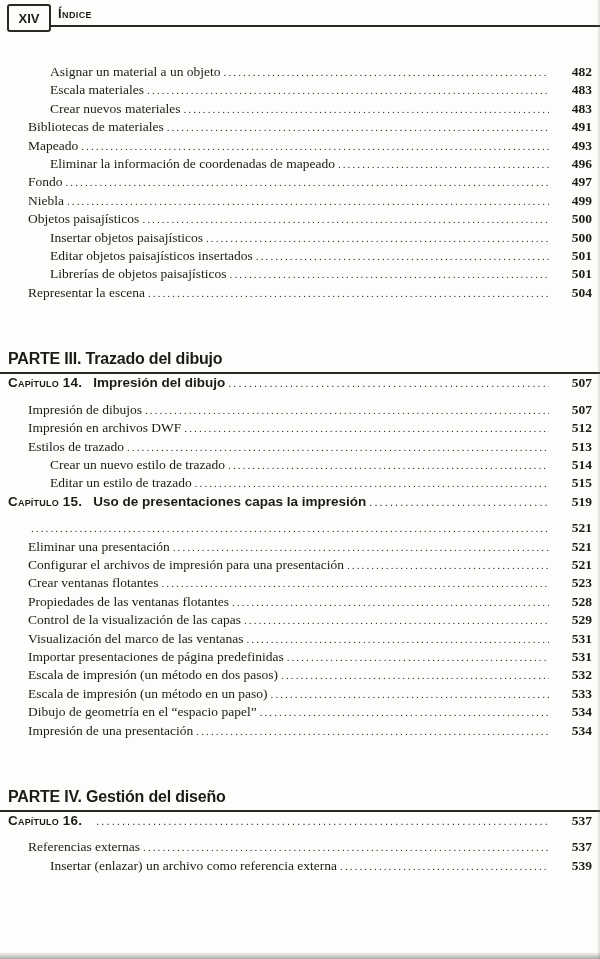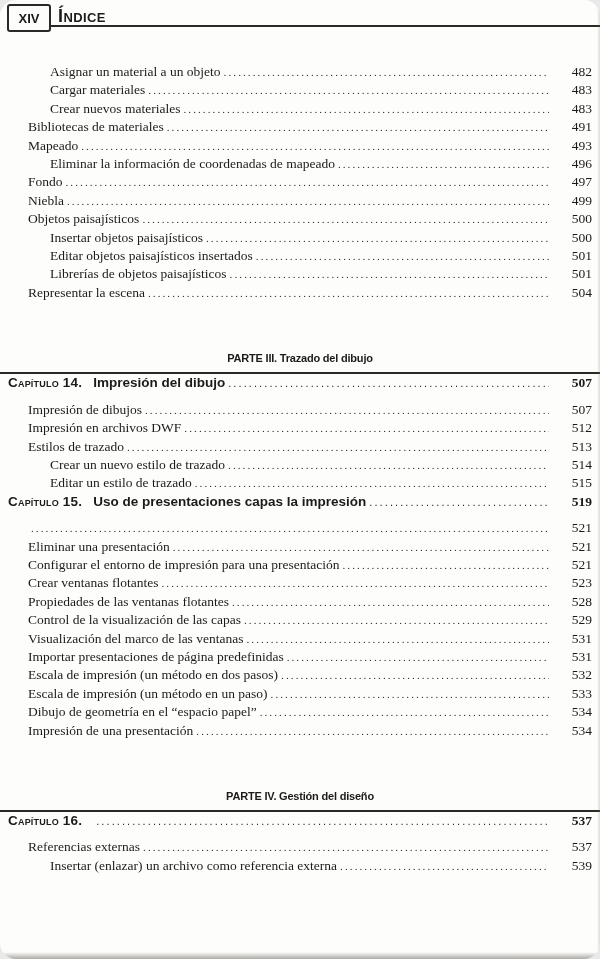--- a/index.html
+++ b/index.html
@@ -7,21 +7,20 @@
     width: 600px; height: 959px;
     background: #e9e9e7;
     font-family: "Liberation Serif", serif;
   }
   .page {
     position: relative;
     width: 600px; height: 959px;
     background: #fdfdfb;
     color: #1d1b18;
     overflow: hidden;
-    border-radius: 16px;
   }
 
   
   .header { position: absolute; top: 0; left: 0; right: 0; height: 40px; }
   .header-rule {
     position: absolute; top: 25px; left: 46px; right: 0;
     height: 2px; background: #2b2926;
   }
   .page-num-box {
     position: absolute; top: 4px; left: 7px;
@@ -29,47 +28,46 @@
     border: 2px solid #2b2926; border-radius: 3px;
     background: #fdfdfb; z-index: 2;
     display: flex; align-items: center; justify-content: center;
     font-family: "Liberation Sans", sans-serif;
     font-weight: bold; font-size: 13px;
   }
   .header-title {
     position: absolute; left: 58px; top: 6px;
     font-family: "Liberation Sans", sans-serif;
     font-weight: bold; font-variant: small-caps;
-    font-size: 18px; letter-spacing: 0.4px;
+    font-size: 13px; letter-spacing: 0.4px;
   }
 
   
   .toc { position: absolute; top: 63px; left: 8px; right: 8px; }
 
   .row {
     display: flex; align-items: baseline;
     font-size: 13.5px; line-height: 17.4px;
     white-space: nowrap;
   }
   .row .label { flex: 0 0 auto; text-align: right; }
   .row .dots {
     flex: 1 1 auto; overflow: hidden; white-space: nowrap;
     font-size: 11px; letter-spacing: 2.1px;
     margin: 0 13px 0 3px; color: #2b2926;
   }
-  .row .pg { flex: 0 0 auto; min-width: 30px; text-align: right; }
+  .row .pg { flex: 0 0 auto; min-width: 30px; text-align: right; font-weight: bold; }
 
   .lvl1 { padding-left: 20px; }
   .lvl2 { padding-left: 42px; }
 
   .part {
     margin-top: 47px;
-    text-align: center;
-    font-family: "Liberation Sans", sans-serif;
-    font-weight: bold; font-size: 11px; line-height: 19px;
+    font-family: "Liberation Sans", sans-serif;
+    font-weight: bold; font-size: 16px; line-height: 19px;
     letter-spacing: -0.2px;
   }
   .part-rule { height: 2px; background: #2b2926; margin: 4px -8px 0 -8px; }
 
   .chapter {
     margin-bottom: 8px;
     font-family: "Liberation Sans", sans-serif;
     font-weight: bold; font-size: 13.5px;
   }
   .chapter .ch-prefix { font-variant: small-caps; margin-right: 11px; letter-spacing: 0.2px; }
@@ -106,21 +104,21 @@
     <div class="header-title">Índice</div>
   </div>
 
   <div class="toc" id="toc">
       <div class="row lvl2">
         <span class="label">Asignar un material a un objeto</span>
         <span class="dots">................................................................................................................................................................</span>
         <span class="pg">482</span>
       </div>
       <div class="row lvl2">
-        <span class="label">Cargar materiales</span>
+        <span class="label">Escala materiales</span>
         <span class="dots">................................................................................................................................................................</span>
         <span class="pg">483</span>
       </div>
       <div class="row lvl2">
         <span class="label">Crear nuevos materiales</span>
         <span class="dots">................................................................................................................................................................</span>
         <span class="pg">483</span>
       </div>
       <div class="row lvl1">
         <span class="label">Bibliotecas de materiales</span>
@@ -214,21 +212,21 @@
       <div class="row lvl1">
         <span class="dots">................................................................................................................................................................</span>
         <span class="pg">521</span>
       </div>
       <div class="row lvl1">
         <span class="label">Eliminar una presentación</span>
         <span class="dots">................................................................................................................................................................</span>
         <span class="pg">521</span>
       </div>
       <div class="row lvl1">
-        <span class="label">Configurar el entorno de impresión para una presentación</span>
+        <span class="label">Configurar el archivos de impresión para una presentación</span>
         <span class="dots">................................................................................................................................................................</span>
         <span class="pg">521</span>
       </div>
       <div class="row lvl1">
         <span class="label">Crear ventanas flotantes</span>
         <span class="dots">................................................................................................................................................................</span>
         <span class="pg">523</span>
       </div>
       <div class="row lvl1">
         <span class="label">Propiedades de las ventanas flotantes</span>

